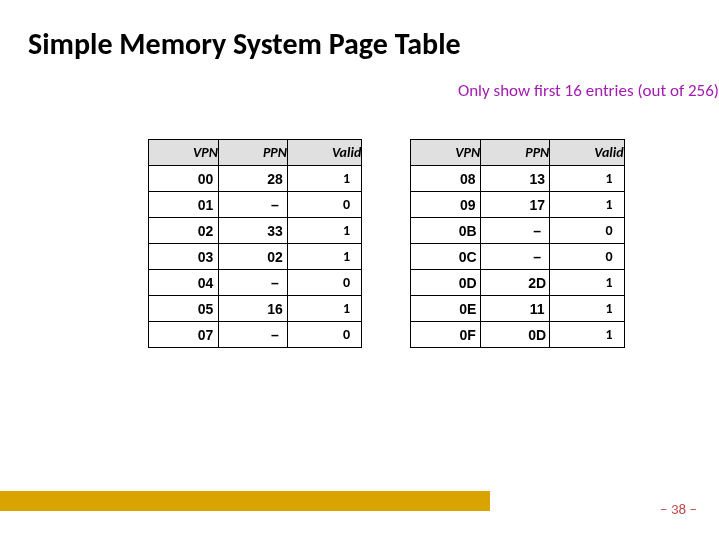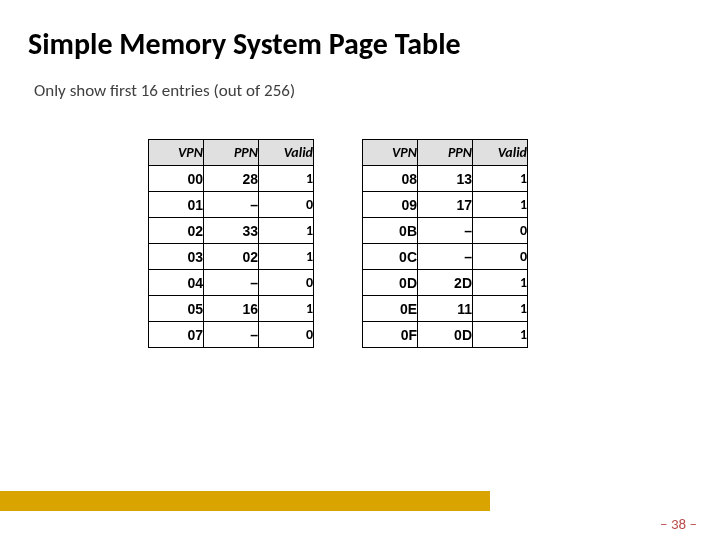--- a/index.html
+++ b/index.html
@@ -13,38 +13,40 @@
   }
   .title {
     font-size: 30px;
     font-weight: 700;
     color: #000;
     padding: 25px 0 0 28px;
   }
   .subtitle {
     font-size: 17px;
     font-weight: 500;
-    color: #404040;
+    color: #a21caf;
     padding: 18px 0 0 34px;
+    text-align: right;
   }
   .tables {
     display: flex;
     gap: 48px;
     padding: 38px 0 0 148px;
   }
   table {
     border-collapse: collapse;
   }
   th, td {
     border: 1.5px solid #000;
-    text-align: right;
+    text-align: center;
     font-size: 14px;
     width: 55px;
     height: 26px;
     font-weight: 600;
+    padding-left: 44px;
   }
   th {
     background: #e0e0e0;
     font-style: italic;
     font-weight: 700;
   }
   td {
     background: #fff;
   }
   td.ppn, td.vpn {
@@ -56,21 +58,21 @@
     position: absolute;
     left: 0;
     bottom: 28px;
     width: 490px;
     height: 20px;
     background: #d9a300;
   }
   .page-num {
     position: absolute;
     right: 22px;
-    bottom: 6px;
+    bottom: 21px;
     font-size: 15px;
     color: #b94a48;
     font-weight: 500;
   }
 </style>
 </head>
 <body>
 
 <div class="title">Simple Memory System Page Table</div>
 <div class="subtitle">Only show first 16 entries (out of 256)</div>

